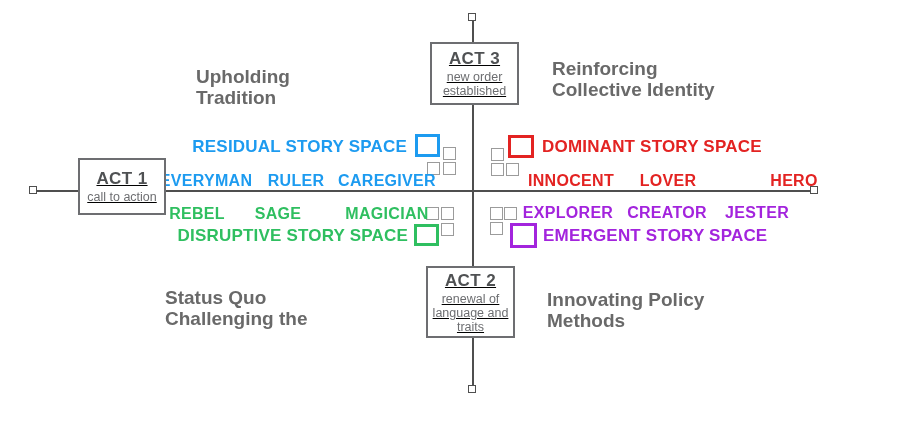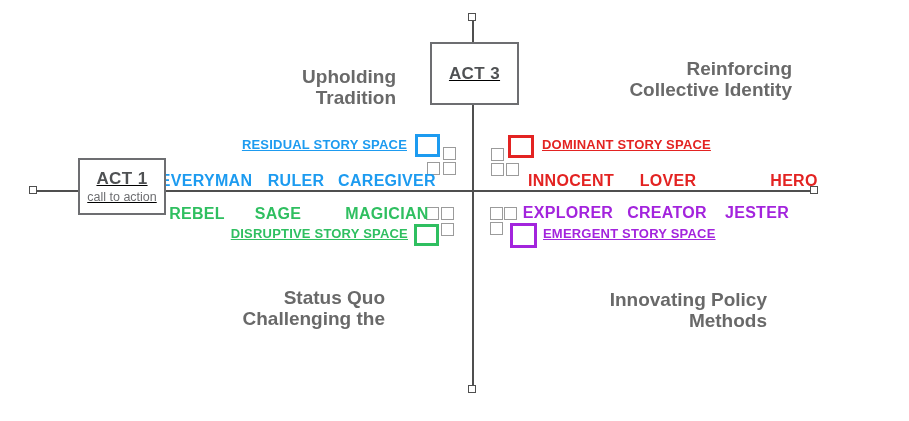--- a/index.html
+++ b/index.html
@@ -25,29 +25,29 @@
   }
   .act1 { left:78px;  top:158px; width:84px; height:53px; }
   .act3 { left:430px; top:42px;  width:85px; height:59px; }
   .act2 { left:426px; top:266px; width:85px; height:68px; }
   .act-title { font-weight:bold; font-size:17px; color:#4f5153; letter-spacing:0.4px; }
   .act-sub { font-size:12.5px; color:#6d6e71; line-height:1.12; margin-top:1px; }
 
   
   .quad-label {
     position:absolute; color:#696969; font-weight:bold; font-size:19px;
-    line-height:21px; text-align:right; z-index:2;
+    line-height:21px; text-align:left; z-index:2;
   }
   .quad-tl { left:196px; top:66px;  width:200px; }
   .quad-tr { left:552px; top:58px;  width:240px; }
   .quad-bl { left:165px; top:287px; width:220px; }
   .quad-br { left:547px; top:289px; width:220px; }
 
   
-  .space-label { position:absolute; font-weight:bold; font-size:13px; letter-spacing:0.2px; z-index:2; white-space:nowrap;text-decoration:underline; }
+  .space-label { position:absolute; font-weight:bold; font-size:17px; letter-spacing:0.2px; z-index:2; white-space:nowrap; }
   .lbl-residual   { right:502px; top:137px; color:#1d9bf0; }
   .lbl-dominant   { left:542px;  top:137px; color:#e32322; }
   .lbl-disruptive { right:501px; top:226px; color:#2fbf60; }
   .lbl-emergent   { left:543px;  top:226px; color:#a324dd; }
 
   
   .swatch { position:absolute; background:#fff; z-index:2; }
   .sw-residual   { left:415px; top:134px; width:19px; height:17px; border:3px solid #1d9bf0; }
   .sw-dominant   { left:508px; top:135px; width:20px; height:17px; border:3px solid #e32322; }
   .sw-disruptive { left:414px; top:224px; width:19px; height:16px; border:3px solid #2fbf60; }
@@ -78,22 +78,34 @@
   <div class="endpoint ep-top"></div>
   <div class="endpoint ep-bottom"></div>
 
   <div class="act-box act1">
     <div class="act-title">ACT 1</div>
     <div class="act-sub">call to action</div>
   </div>
 
   <div class="act-box act3">
     <div class="act-title">ACT 3</div>
+    <div class="act-sub">
+      <div>new order</div>
+      <div>established</div>
+    </div>
   </div>
 
+  <div class="act-box act2">
+    <div class="act-title">ACT 2</div>
+    <div class="act-sub">
+      <div>renewal of</div>
+      <div>language and</div>
+      <div>traits</div>
+    </div>
+  </div>
 
   <div class="quad-label quad-tl">
     <div>Upholding</div>
     <div>Tradition</div>
   </div>
   <div class="quad-label quad-tr">
     <div>Reinforcing</div>
     <div>Collective Identity</div>
   </div>
   <div class="quad-label quad-bl">

